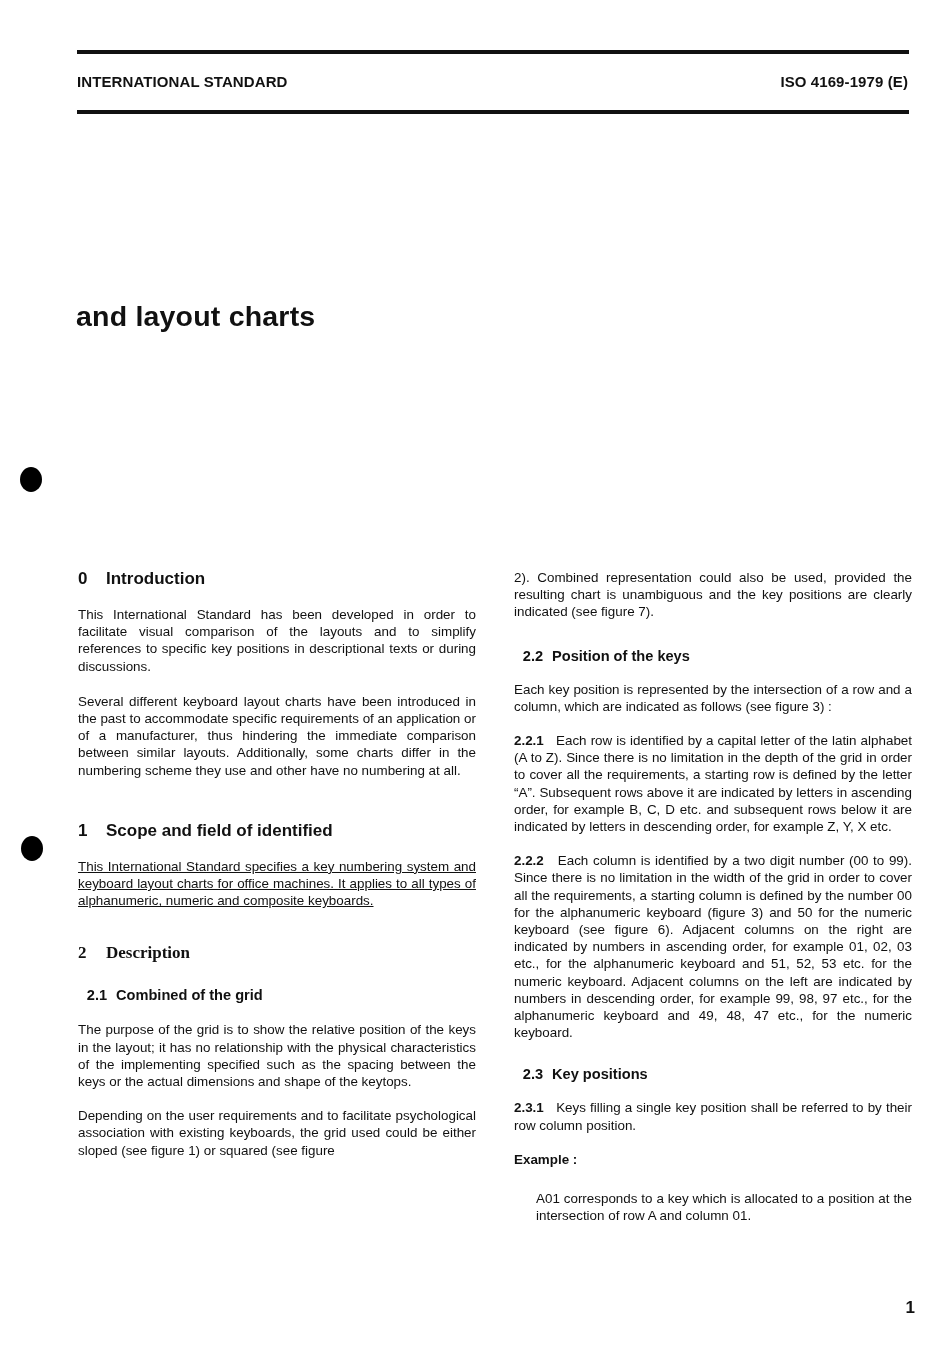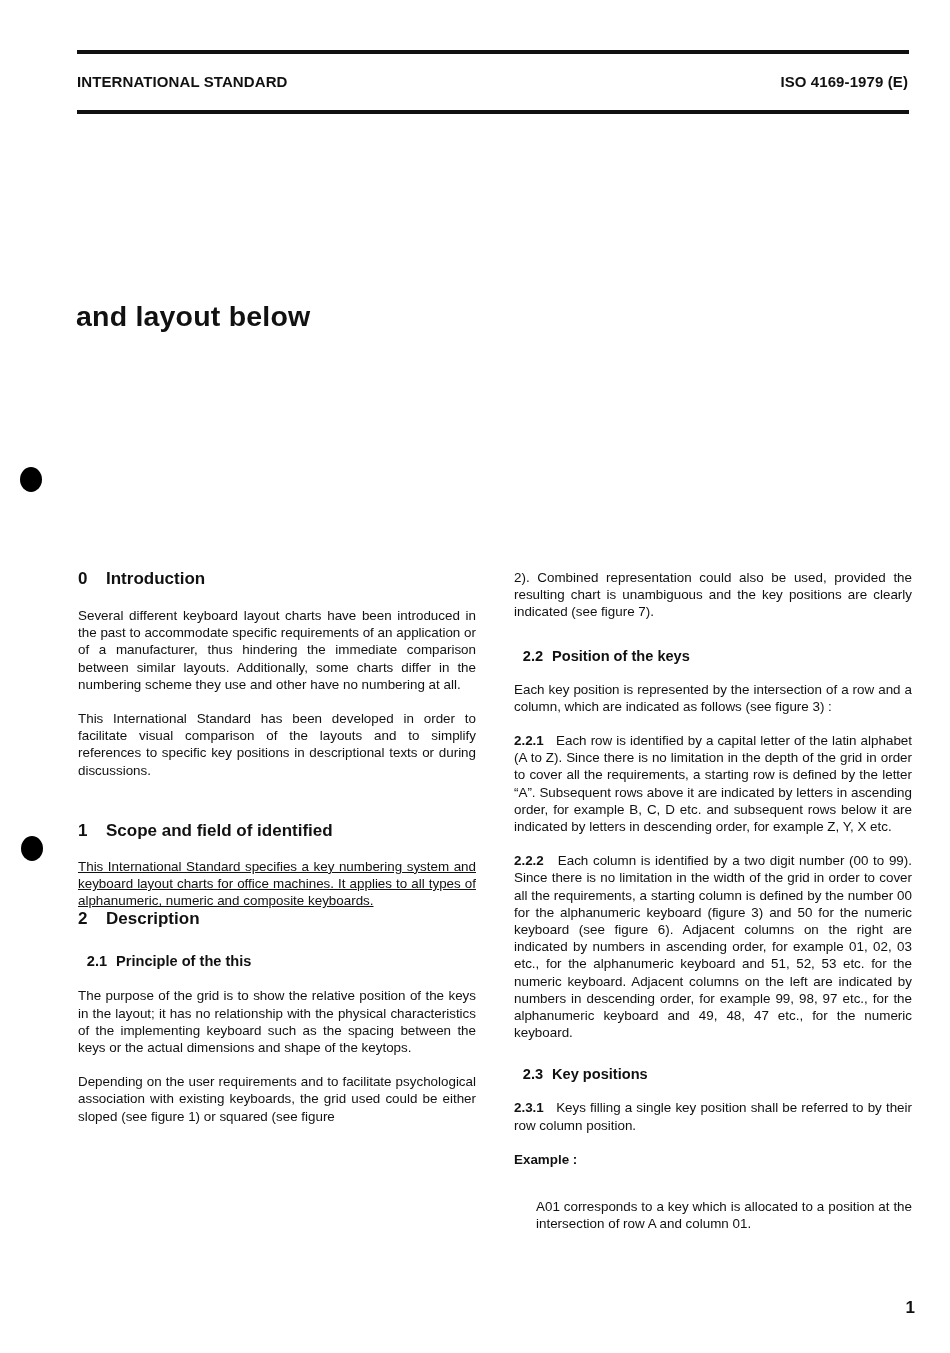--- a/index.html
+++ b/index.html
@@ -33,45 +33,45 @@
   </style>
 </head>
 <body>
 
 <div class="rule top"></div>
 <div class="hdr left">INTERNATIONAL STANDARD</div>
 <div class="hdr right">ISO 4169-1979 (E)</div>
 <div class="rule bottom"></div>
 
 <div class="title">
-  <span class="l2">and layout below</span>
+  <span class="l2">and layout charts</span>
 </div>
 
 <div class="bullet" style="left:20px; top:467px;"></div>
 <div class="bullet" style="left:21px; top:836px;"></div>
 
 <div class="col left">
   <div class="h1">
     <span class="num">0</span><span>Introduction</span>
   </div>
+  <p style="margin-top:17px;">This International Standard has been developed in order to facilitate visual comparison of the layouts and to simplify references to specific key positions in descriptional texts or during discussions.</p>
   <p style="margin-top:18px;">Several different keyboard layout charts have been introduced in the past to accommodate specific requirements of an application or of a manufacturer, thus hindering the immediate comparison between similar layouts. Additionally, some charts differ in the numbering scheme they use and other have no numbering at all.</p>
-  <p style="margin-top:17px;">This International Standard has been developed in order to facilitate visual comparison of the layouts and to simplify references to specific key positions in descriptional texts or during discussions.</p>
 
   <div class="h1" style="margin-top:42px;">
     <span class="num">1</span><span>Scope and field of identified</span>
   </div>
   <p style="margin-top:17px;text-decoration:underline;">This International Standard specifies a key numbering system and keyboard layout charts for office machines. It applies to all types of alphanumeric, numeric and composite keyboards.</p>
 
-  <div class="h1" style="">
+  <div class="h1" style="margin-top:34px;font-family:Liberation Serif, serif;">
     <span class="num">2</span><span>Description</span>
   </div>
   <div class="h2" style="margin-top:23px;">
-    <span class="num">2.1</span><span>Principle of the this</span>
+    <span class="num">2.1</span><span>Combined of the grid</span>
   </div>
-  <p style="margin-top:17px;">The purpose of the grid is to show the relative position of the keys in the layout; it has no relationship with the physical characteristics of the implementing keyboard such as the spacing between the keys or the actual dimensions and shape of the keytops.</p>
+  <p style="margin-top:17px;">The purpose of the grid is to show the relative position of the keys in the layout; it has no relationship with the physical characteristics of the implementing specified such as the spacing between the keys or the actual dimensions and shape of the keytops.</p>
   <p style="margin-top:17px;">Depending on the user requirements and to facilitate psychological association with existing keyboards, the grid used could be either sloped (see figure 1) or squared (see figure</p>
 </div>
 
 <div class="col right">
   <p>2). Combined representation could also be used, provided the resulting chart is unambiguous and the key positions are clearly indicated (see figure 7).</p>
 
   <div class="h2" style="margin-top:26px;">
     <span class="num">2.2</span><span>Position of the keys</span>
   </div>
   <p style="margin-top:16px;">Each key position is represented by the intersection of a row and a column, which are indicated as follows (see figure 3) :</p>
@@ -83,16 +83,16 @@
     <span class="sub">2.2.2</span>&nbsp;&nbsp;&nbsp;<span>Each column is identified by a two digit number (00 to 99). Since there is no limitation in the width of the grid in order to cover all the requirements, a starting column is defined by the number 00 for the alphanumeric keyboard (figure 3) and 50 for the numeric keyboard (see figure 6). Adjacent columns on the right are indicated by numbers in ascending order, for example 01, 02, 03 etc., for the alphanumeric keyboard and 51, 52, 53 etc. for the numeric keyboard. Adjacent columns on the left are indicated by numbers in descending order, for example 99, 98, 97 etc., for the alphanumeric keyboard and 49, 48, 47 etc., for the numeric keyboard.</span>
   </p>
 
   <div class="h2" style="margin-top:24px;">
     <span class="num">2.3</span><span>Key positions</span>
   </div>
   <p style="margin-top:16px;">
     <span class="sub">2.3.1</span>&nbsp;&nbsp;&nbsp;<span>Keys filling a single key position shall be referred to by their row column position.</span>
   </p>
   <p style="margin-top:17px;" class="sub">Example :</p>
-  <p style="margin-top:30px;" class="indent">A01 corresponds to a key which is allocated to a position at the intersection of row A and column 01.</p>
+  <p style="margin-top:22px;" class="indent">A01 corresponds to a key which is allocated to a position at the intersection of row A and column 01.</p>
 </div>
 
 <div class="pagenum">1</div>
 
 </body></html>

